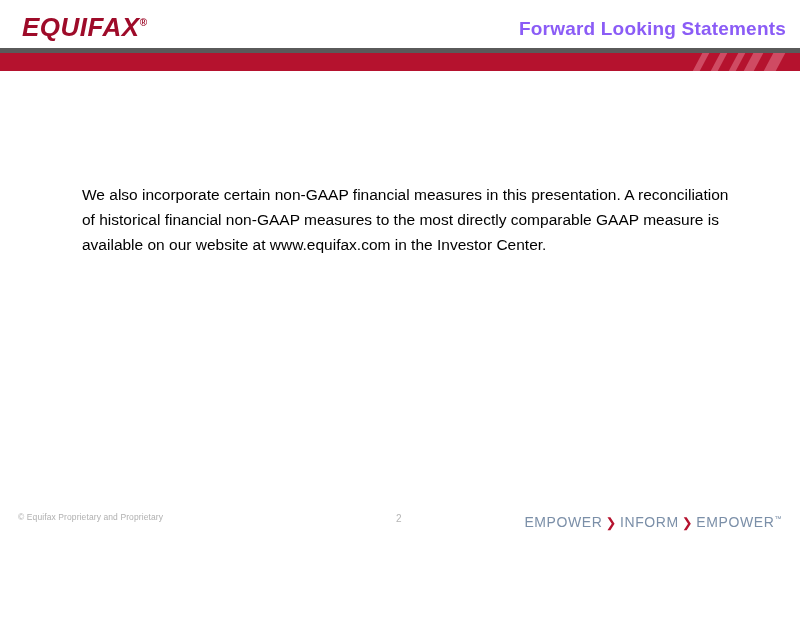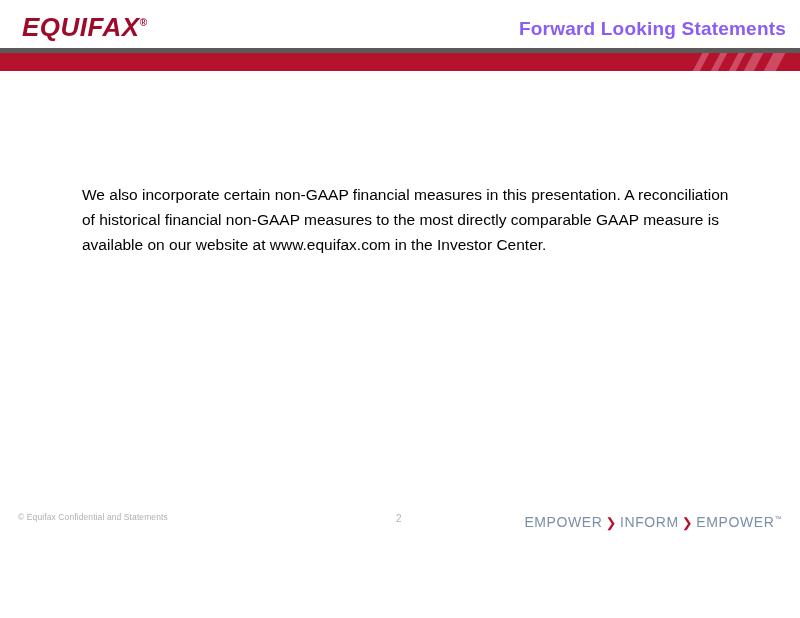--- a/index.html
+++ b/index.html
@@ -158,20 +158,20 @@
     <span class="slash s2"></span>
     <span class="slash s3"></span>
     <span class="slash s4"></span>
     <span class="slash s5"></span>
   </div>
 
   <div class="body-text">
     <p class="para">We also incorporate certain non-GAAP financial measures in this presentation. A reconciliation of historical financial non-GAAP measures to the most directly comparable GAAP measure is available on our website at www.equifax.com in the Investor Center.</p>
   </div>
 
-  <div class="footer-left">© Equifax Confidential and Statements</div>
+  <div class="footer-left">© Equifax Proprietary and Proprietary</div>
   <div class="page-number">2</div>
 
   <div class="tagline">
     <span>EMPOWER</span><span class="chev">❯</span><span>INFORM</span><span class="chev">❯</span><span>EMPOWER</span><span class="tm2">™</span>
   </div>
 
 </div>
 
 </body></html>

